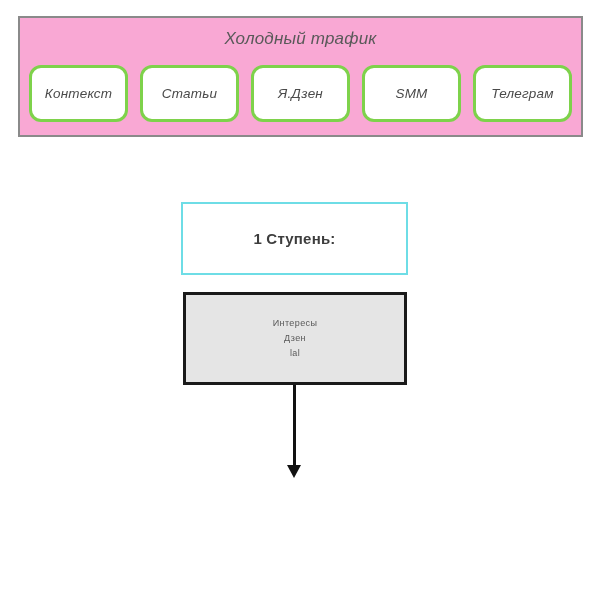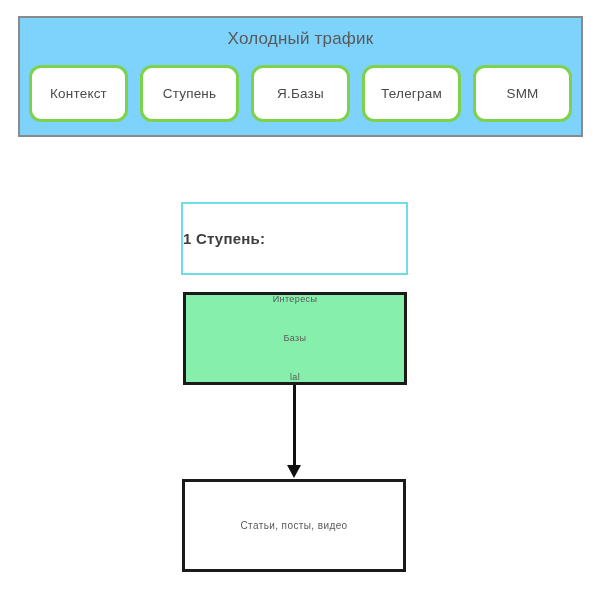--- a/index.html
+++ b/index.html
@@ -17,21 +17,22 @@
   }
   
   .cold-box {
     position: absolute;
     left: 18px;
     top: 16px;
     width: 565px;
     height: 121px;
     border: 2px solid #8a8a8a;
     box-sizing: border-box;
-    background: #7dd3fc;
+    background: #f9a8d4;
+    font-style: italic;
   }
   .cold-title {
     position: absolute;
     top: 11px;
     left: 0;
     right: 0;
     text-align: center;
     font-size: 17px;
     color: #595959;
     letter-spacing: 0.2px;
@@ -64,46 +65,46 @@
     position: absolute;
     left: 181px;
     top: 202px;
     width: 227px;
     height: 73px;
     box-sizing: border-box;
     border: 2px solid #6edde6;
     background: #ffffff;
     display: flex;
     flex-direction: column;
+    align-items: center;
     justify-content: center;
     font-size: 15px;
     font-weight: bold;
     color: #3d3d3d;
     line-height: 23px;
     letter-spacing: 0.2px;
   }
   
   .audience-box {
     position: absolute;
     left: 183px;
     top: 292px;
     width: 224px;
     height: 93px;
     box-sizing: border-box;
     border: 3px solid #1a1a1a;
-    background: #86efac;
+    background: #e5e5e5;
     display: flex;
     flex-direction: column;
     align-items: center;
     justify-content: center;
     font-size: 9px;
     color: #595959;
     line-height: 15px;
     letter-spacing: 0.4px;
-    gap: 24px;
   }
   
   .arrow-line {
     position: absolute;
     left: 293px;
     top: 385px;
     width: 3px;
     height: 82px;
     background: #111111;
   }
@@ -137,37 +138,34 @@
 </style>
 </head>
 <body>
 
 <div class="canvas">
 
   <div class="cold-box">
     <div class="cold-title">Холодный трафик</div>
     <div class="channels">
       <div class="channel">Контекст</div>
-      <div class="channel">Ступень</div>
-      <div class="channel">Я.Базы</div>
+      <div class="channel">Статьи</div>
+      <div class="channel">Я.Дзен</div>
+      <div class="channel">SMM</div>
       <div class="channel">Телеграм</div>
-      <div class="channel">SMM</div>
     </div>
   </div>
 
   <div class="stage-box">
     <div>1 Ступень:</div>
   </div>
 
   <div class="audience-box">
     <div>Интересы</div>
-    <div>Базы</div>
+    <div>Дзен</div>
     <div>lal</div>
   </div>
 
   <div class="arrow-line"></div>
   <div class="arrow-head"></div>
 
-  <div class="content-box">
-    <div>Статьи, посты, видео</div>
-  </div>
 
 </div>
 
 </body></html>

